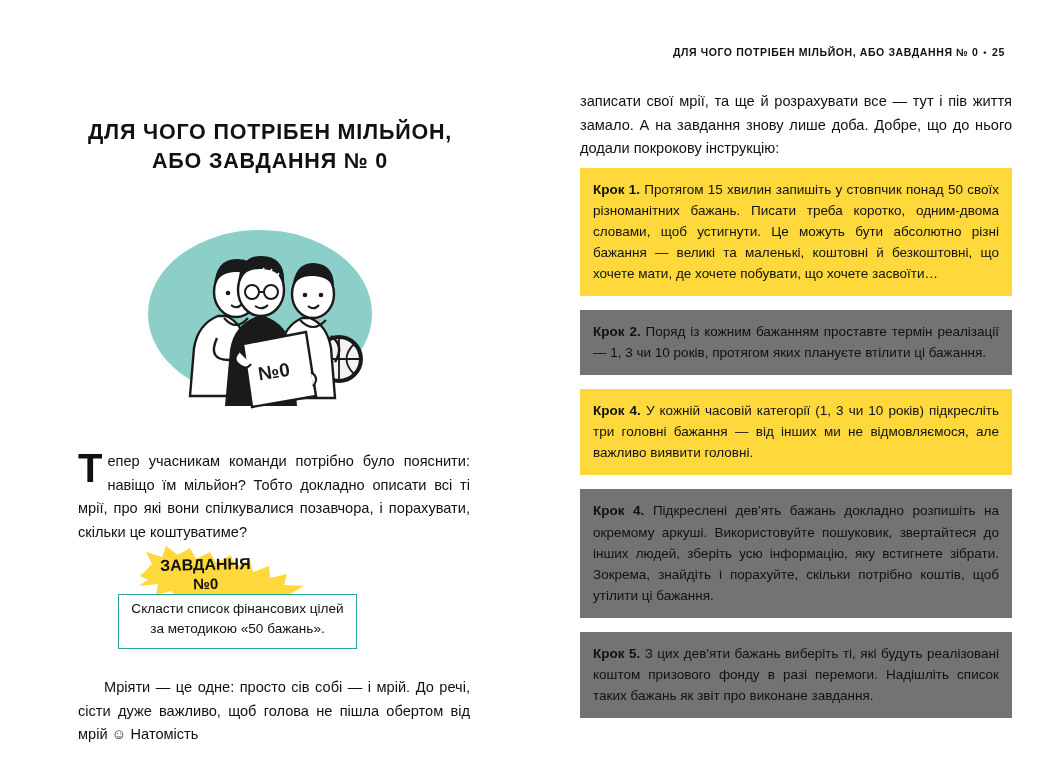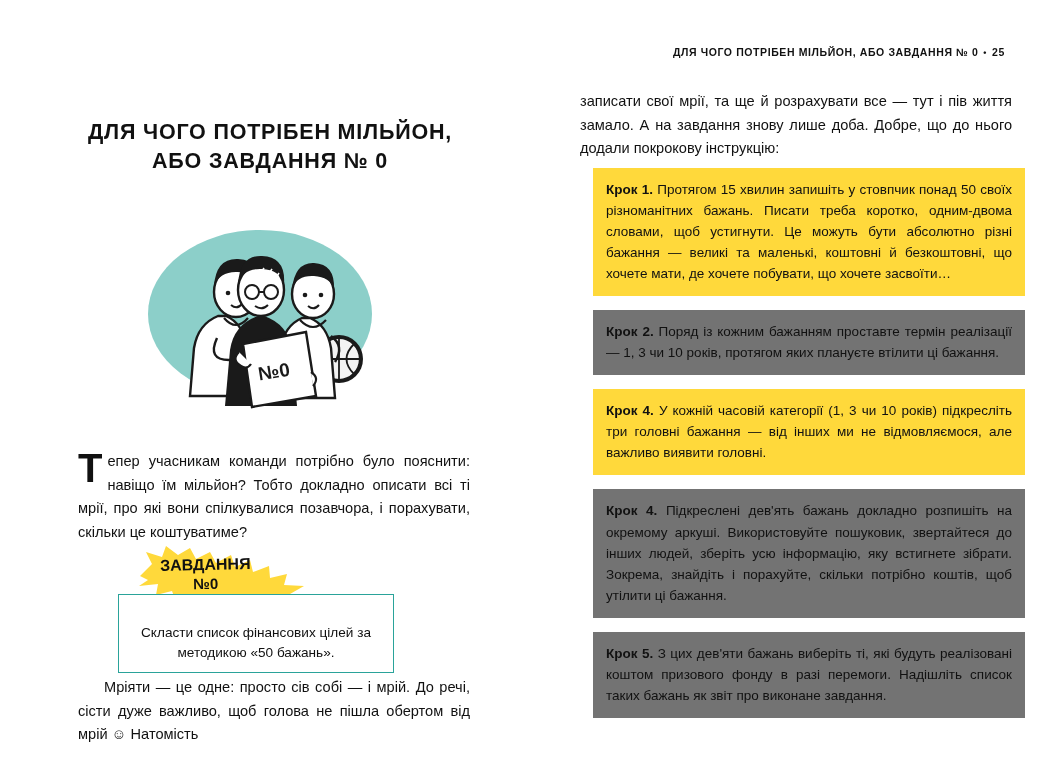--- a/index.html
+++ b/index.html
@@ -122,25 +122,25 @@
     font-weight: bold;
     color: #111;
     line-height: 1.18;
     transform: rotate(-1.2deg);
   }
   .burst-label .l2 { font-size: 15px; }
   .task-card {
     position: absolute;
     top: 48px;
     left: 0;
-    width: 276px;
+    width: 239px;
     box-sizing: border-box;
     border: 1.4px solid #2aa39a;
     background: #ffffff;
-    padding: 28px 10px 10px;
+    padding: 4px 10px 10px;
     text-align: center;
     font-size: 13.6px;
     line-height: 1.45;
     color: #111;
   }
 
   
   .intro {
     position: absolute;
     top: 90px;
@@ -148,21 +148,21 @@
     width: 432px;
     font-size: 14.6px;
     line-height: 1.62;
     text-align: justify;
     color: #111;
   }
 
   .steps {
     position: absolute;
     top: 168px;
-    left: 68px;
+    left: 55px;
     width: 432px;
   }
   .step {
     box-sizing: border-box;
     padding: 11px 13px 12px;
     font-size: 13.5px;
     line-height: 1.56;
     text-align: justify;
     color: #111;
     margin-bottom: 14px;

